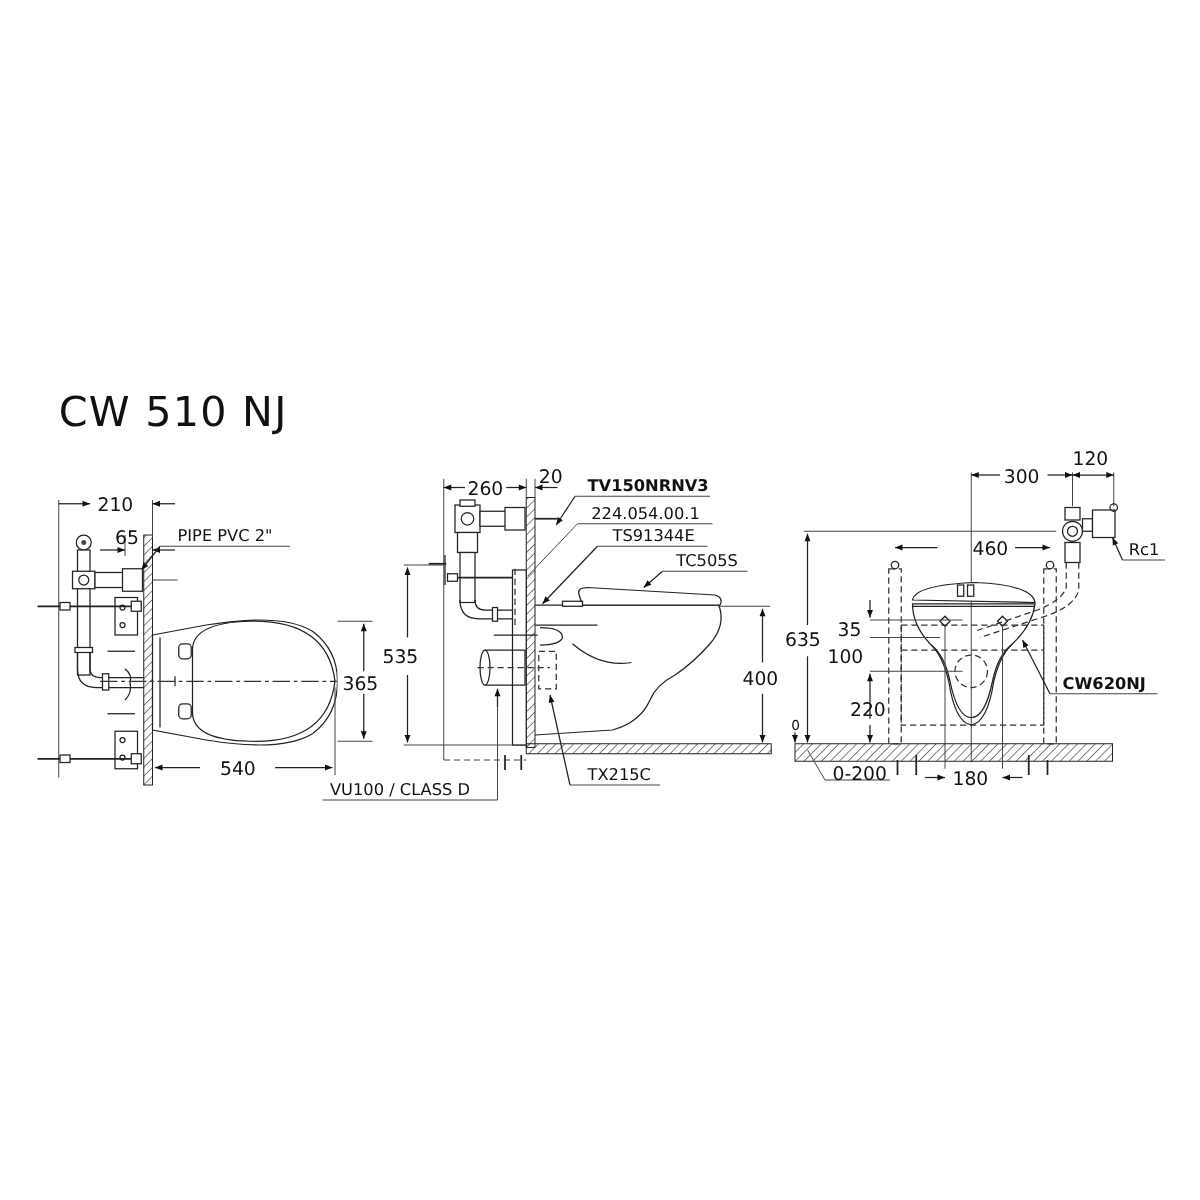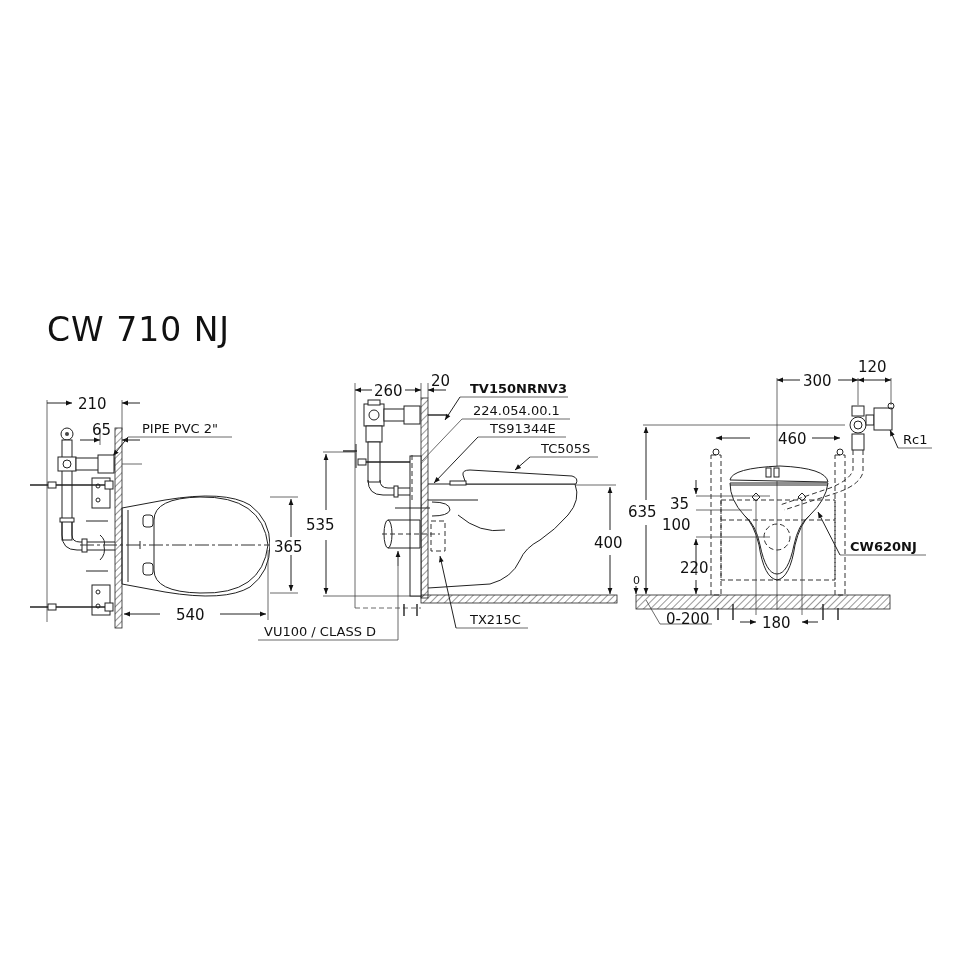--- a/index.html
+++ b/index.html
@@ -13,21 +13,21 @@
   .ln { stroke: #222; stroke-width: 1; fill: none; }
   .thk { stroke: #222; stroke-width: 1.4; fill: none; }
   .fill { stroke: #222; stroke-width: 1; fill: #fff; }
   .dash { stroke: #333; stroke-width: 1; fill: none; stroke-dasharray: 5 3; }
   .center { stroke: #333; stroke-width: 1; fill: none; stroke-dasharray: 14 3 3 3; }
   .thin { stroke: #444; stroke-width: 0.8; fill: none; }
 </style>
 </head>
 <body>
 
-<div id="title">CW 710 NJ</div>
+<div id="title">CW 510 NJ</div>
 
 <svg width="960" height="960" viewBox="0 0 960 960">
   <defs>
     <pattern id="hatch" patternUnits="userSpaceOnUse" width="5" height="5" patternTransform="rotate(45)">
       <line x1="0" y1="0" x2="0" y2="5" stroke="#333" stroke-width="1"></line>
     </pattern>
     <marker id="arr" viewBox="0 0 10 10" refX="10" refY="5" markerWidth="8" markerHeight="6" orient="auto-start-reverse">
       <path d="M0,1 L10,5 L0,9 z" fill="#111"></path>
     </marker>
   </defs>

